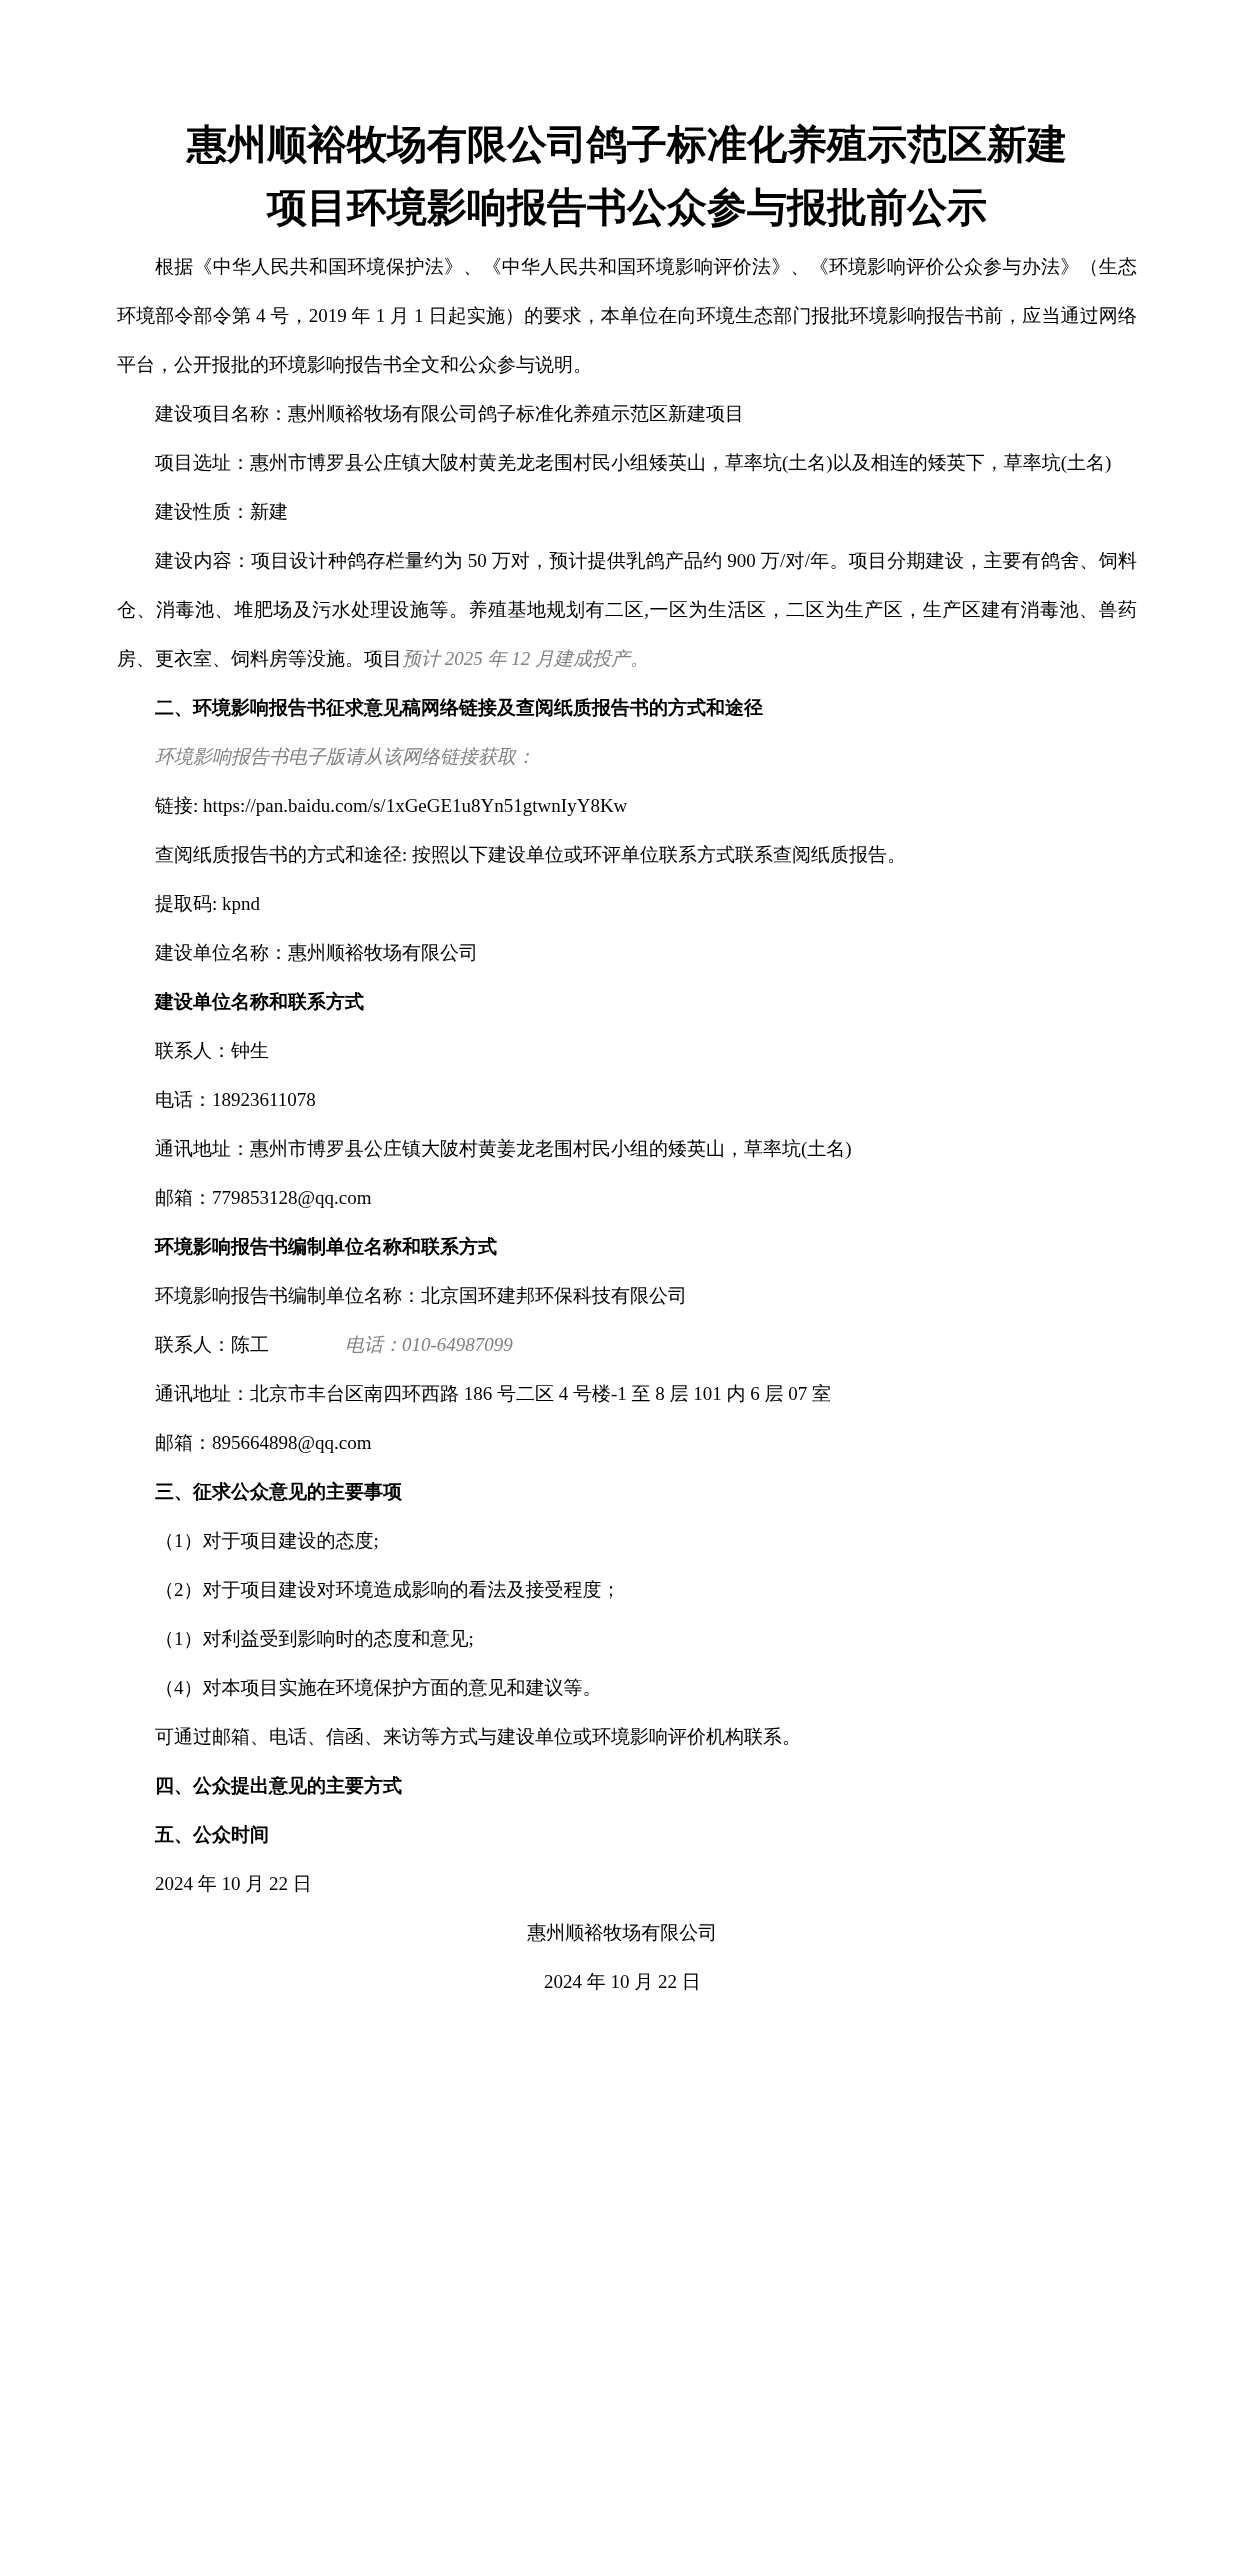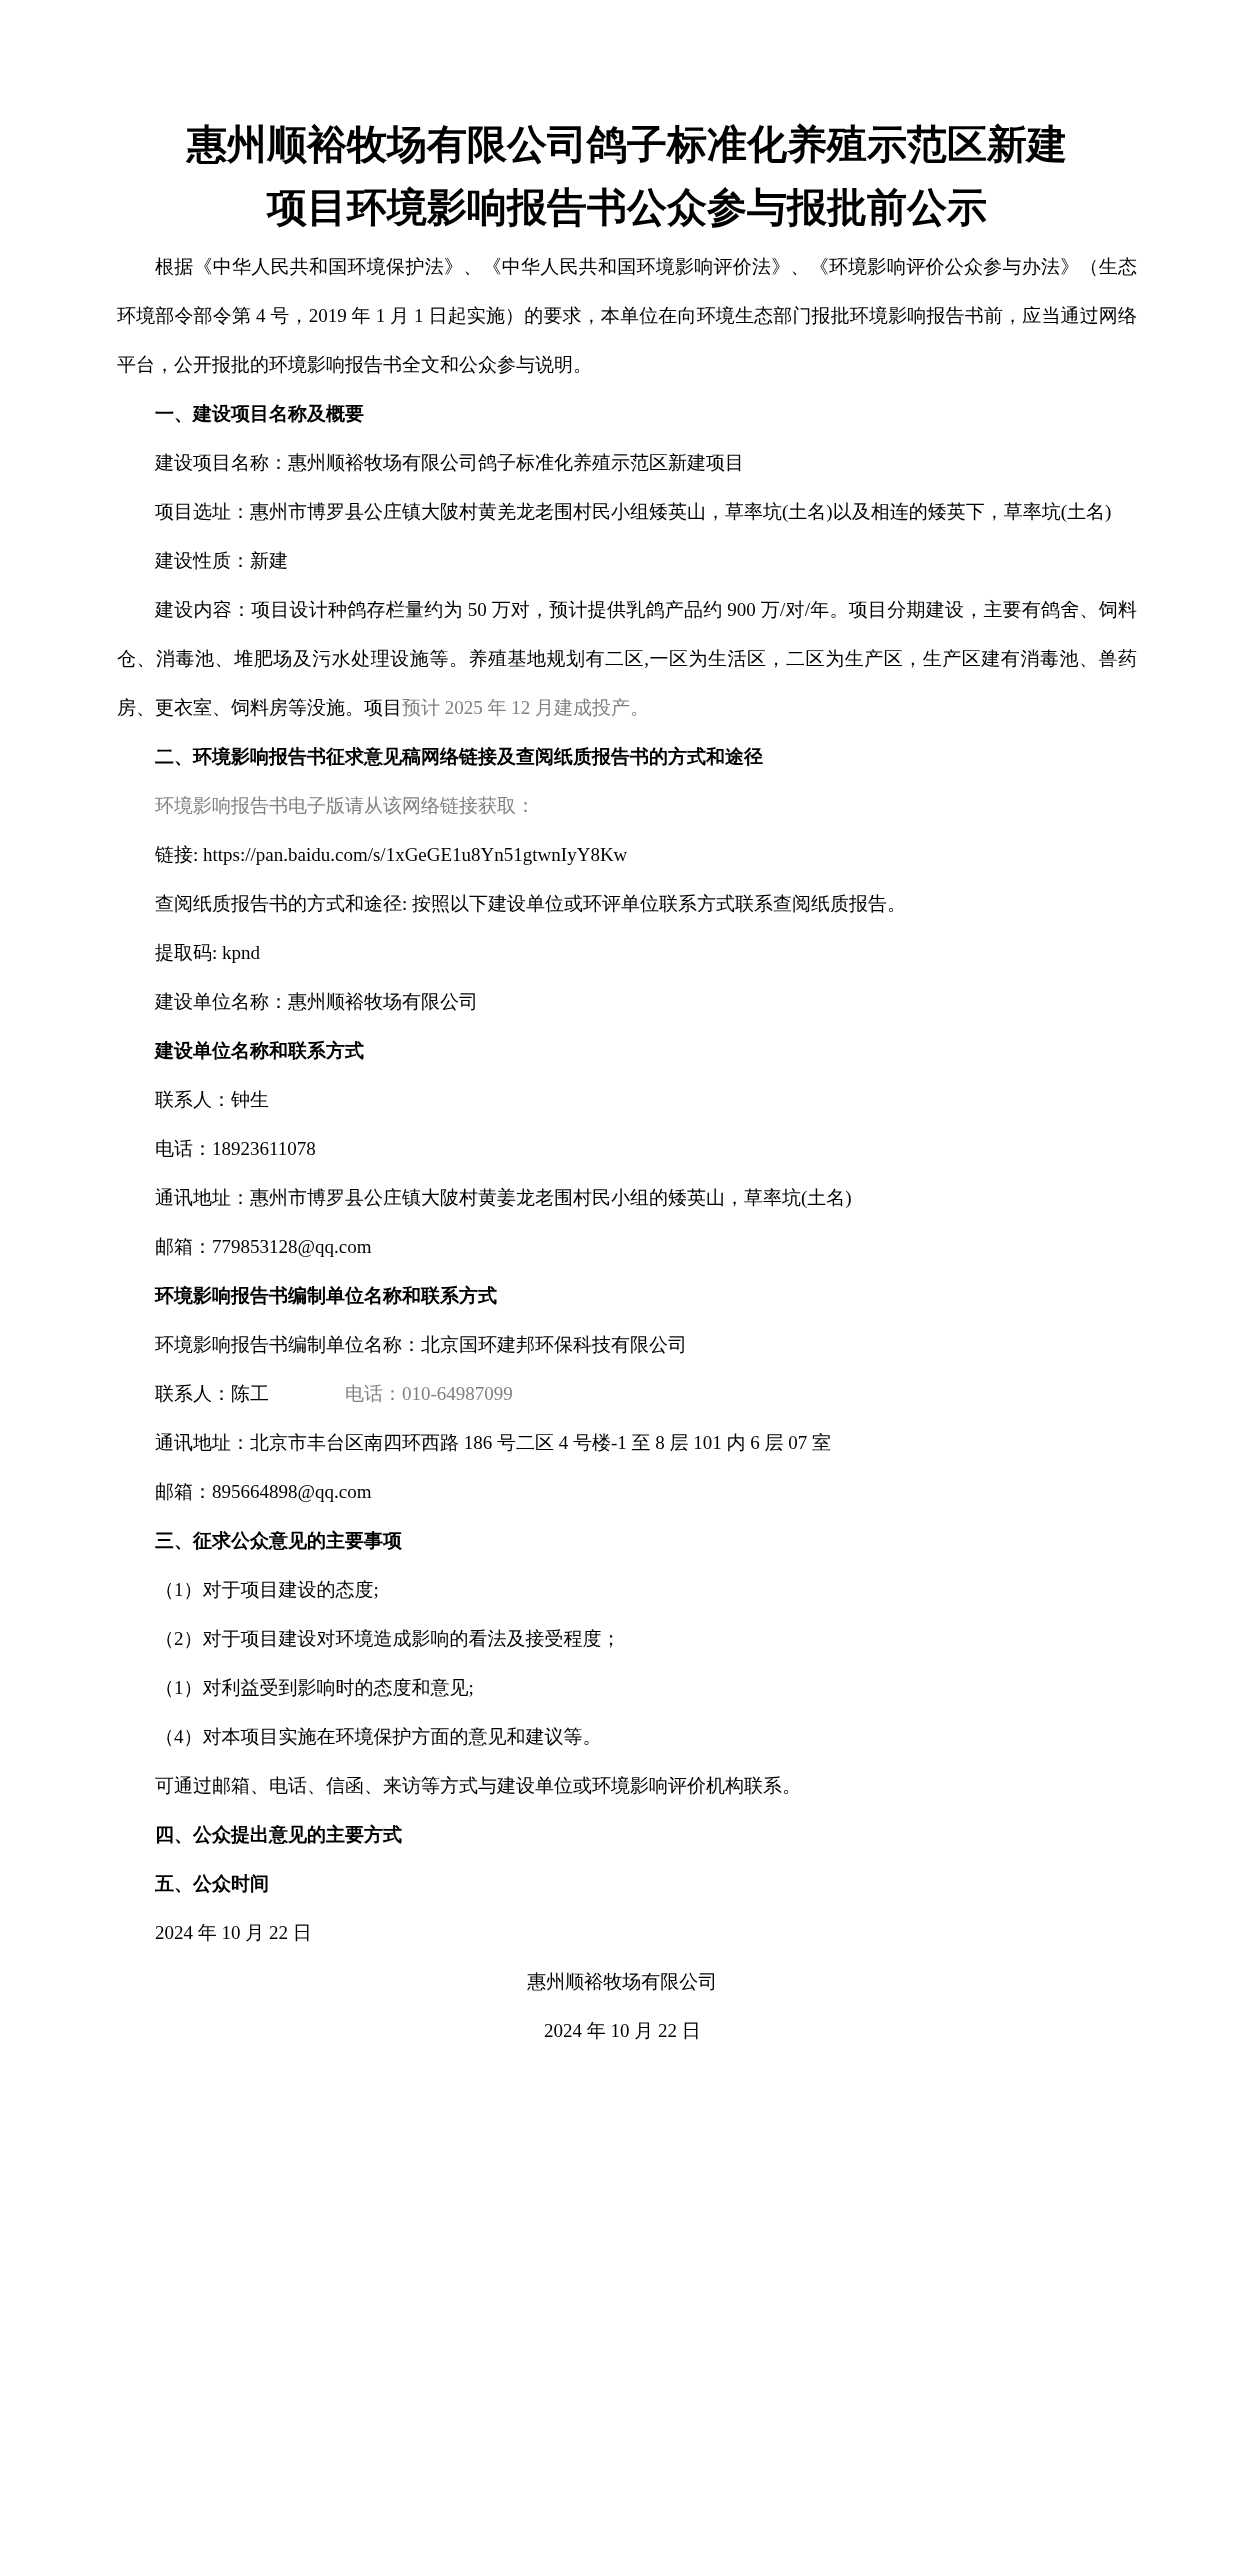--- a/index.html
+++ b/index.html
@@ -25,33 +25,32 @@
   p.doc-line {
     font-size: 19px;
     line-height: 49px;
     margin: 0;
     text-indent: 2em;
     text-align: justify;
   }
   p.heading { font-weight: bold; }
   p.signature { text-align: center; text-indent: 0; padding-right: 9.5px; }
   .gap-before { margin-top: 91px; }
-  .muted { color: var(--muted, #808080); }
+  .muted { color: var(--muted, #808080); font-style: italic; }
 </style>
 </head>
 <body>
 
 <div class="page">
   <h1 class="doc-title">
     <span class="tline">惠州顺裕牧场有限公司鸽子标准化养殖示范区新建</span>
     <span class="tline">项目环境影响报告书公众参与报批前公示</span>
   </h1>
   <div>
       <p class="doc-line body"><span>根据《中华人民共和国环境保护法》、《中华人民共和国环境影响评价法》、《环境影响评价公众参与办法》（生态环境部令部令第 4 号，2019 年 1 月 1 日起实施）的要求，本单位在向环境生态部门报批环境影响报告书前，应当通过网络平台，公开报批的环境影响报告书全文和公众参与说明。</span></p>
-      <p class="doc-line heading"><span>一、建设项目名称及概要</span></p>
       <p class="doc-line body"><span>建设项目名称：惠州顺裕牧场有限公司鸽子标准化养殖示范区新建项目</span></p>
       <p class="doc-line body"><span>项目选址：惠州市博罗县公庄镇大陂村黄羌龙老围村民小组矮英山，草率坑(土名)以及相连的矮英下，草率坑(土名)</span></p>
       <p class="doc-line body"><span>建设性质：新建</span></p>
       <p class="doc-line body"><span>建设内容：项目设计种鸽存栏量约为 50 万对，预计提供乳鸽产品约 900 万/对/年。项目分期建设，主要有鸽舍、饲料仓、消毒池、堆肥场及污水处理设施等。养殖基地规划有二区,一区为生活区，二区为生产区，生产区建有消毒池、兽药房、更衣室、饲料房等没施。项目</span><span class="muted">预计 2025 年 12 月建成投产。</span></p>
       <p class="doc-line heading"><span>二、环境影响报告书征求意见稿网络链接及查阅纸质报告书的方式和途径</span></p>
       <p class="doc-line body"><span class="muted">环境影响报告书电子版请从该网络链接获取：</span></p>
       <p class="doc-line body"><span>链接: </span><span>https://pan.baidu.com/s/1xGeGE1u8Yn51gtwnIyY8Kw</span></p>
       <p class="doc-line body"><span>查阅纸质报告书的方式和途径: 按照以下建设单位或环评单位联系方式联系查阅纸质报告。</span></p>
       <p class="doc-line body"><span>提取码: kpnd</span></p>
       <p class="doc-line body"><span>建设单位名称：惠州顺裕牧场有限公司</span></p>

